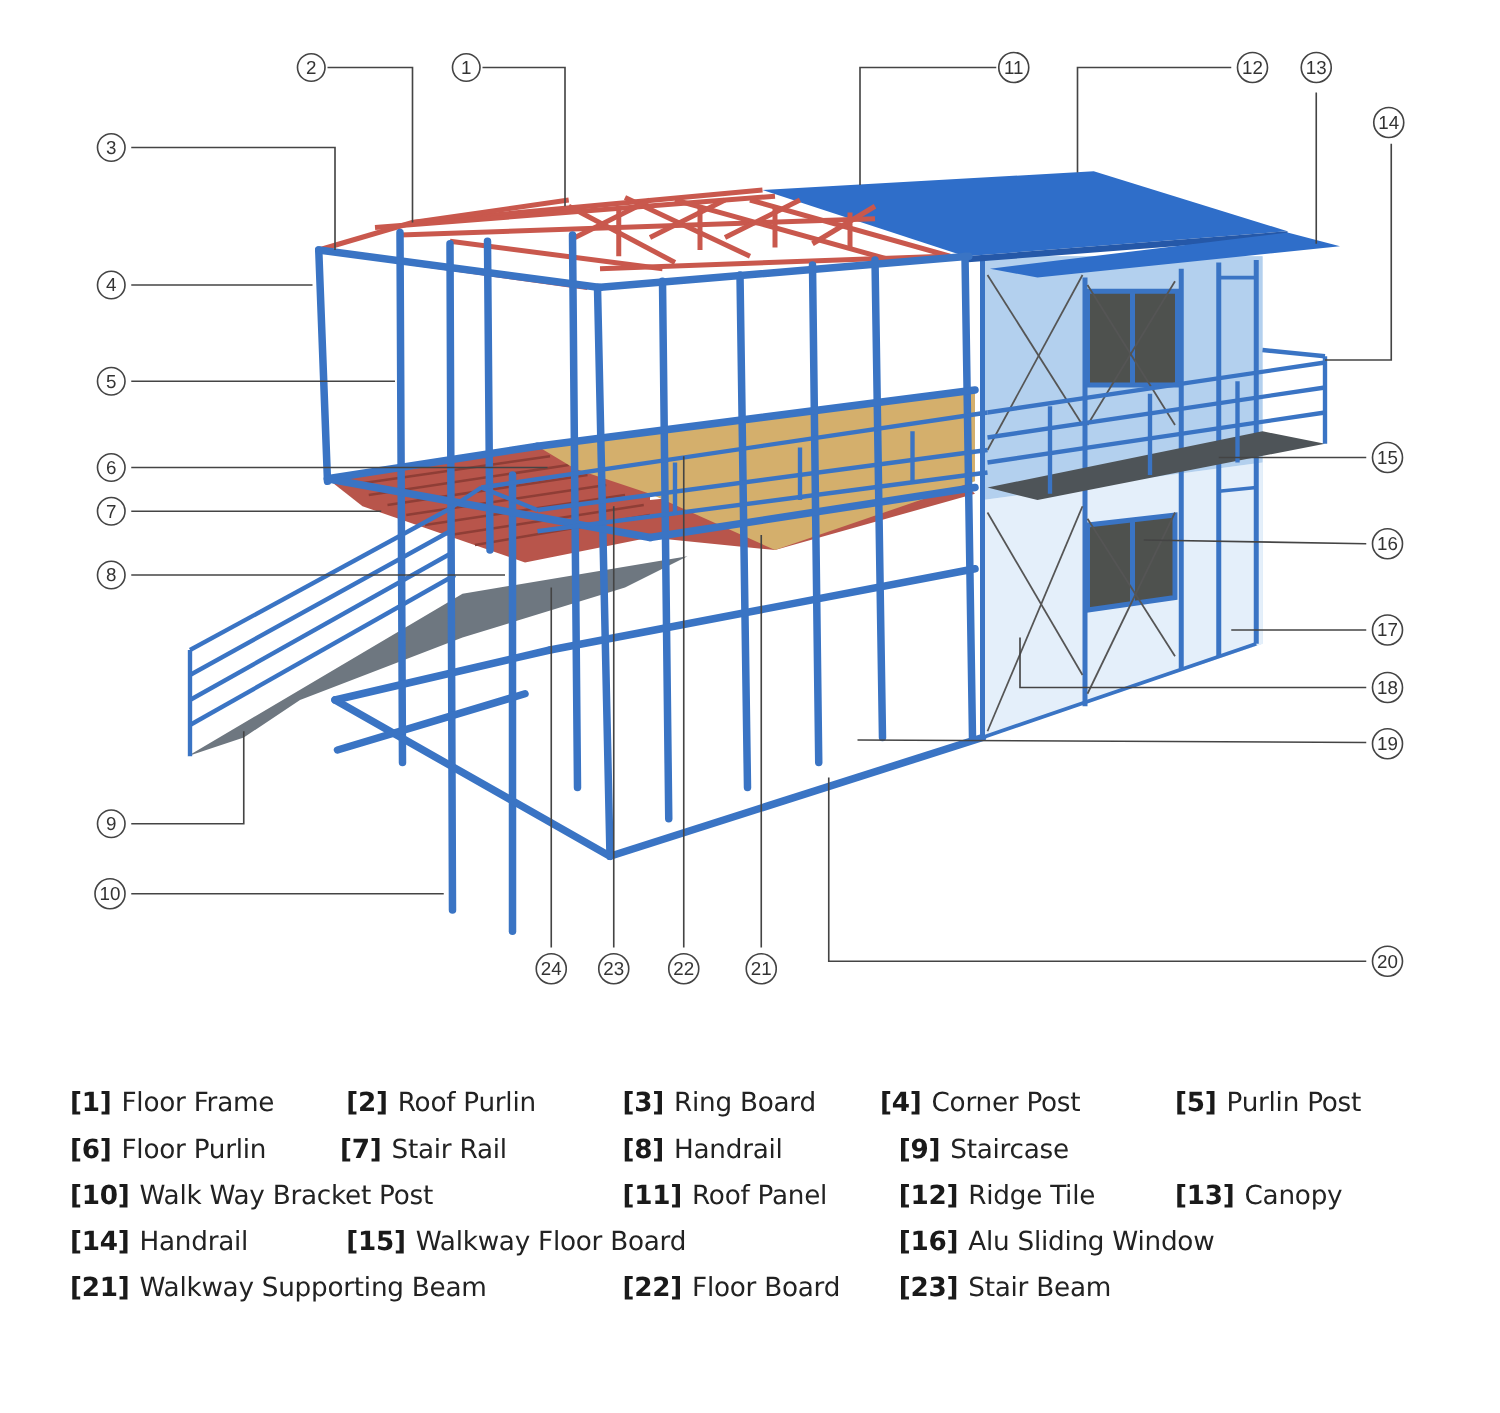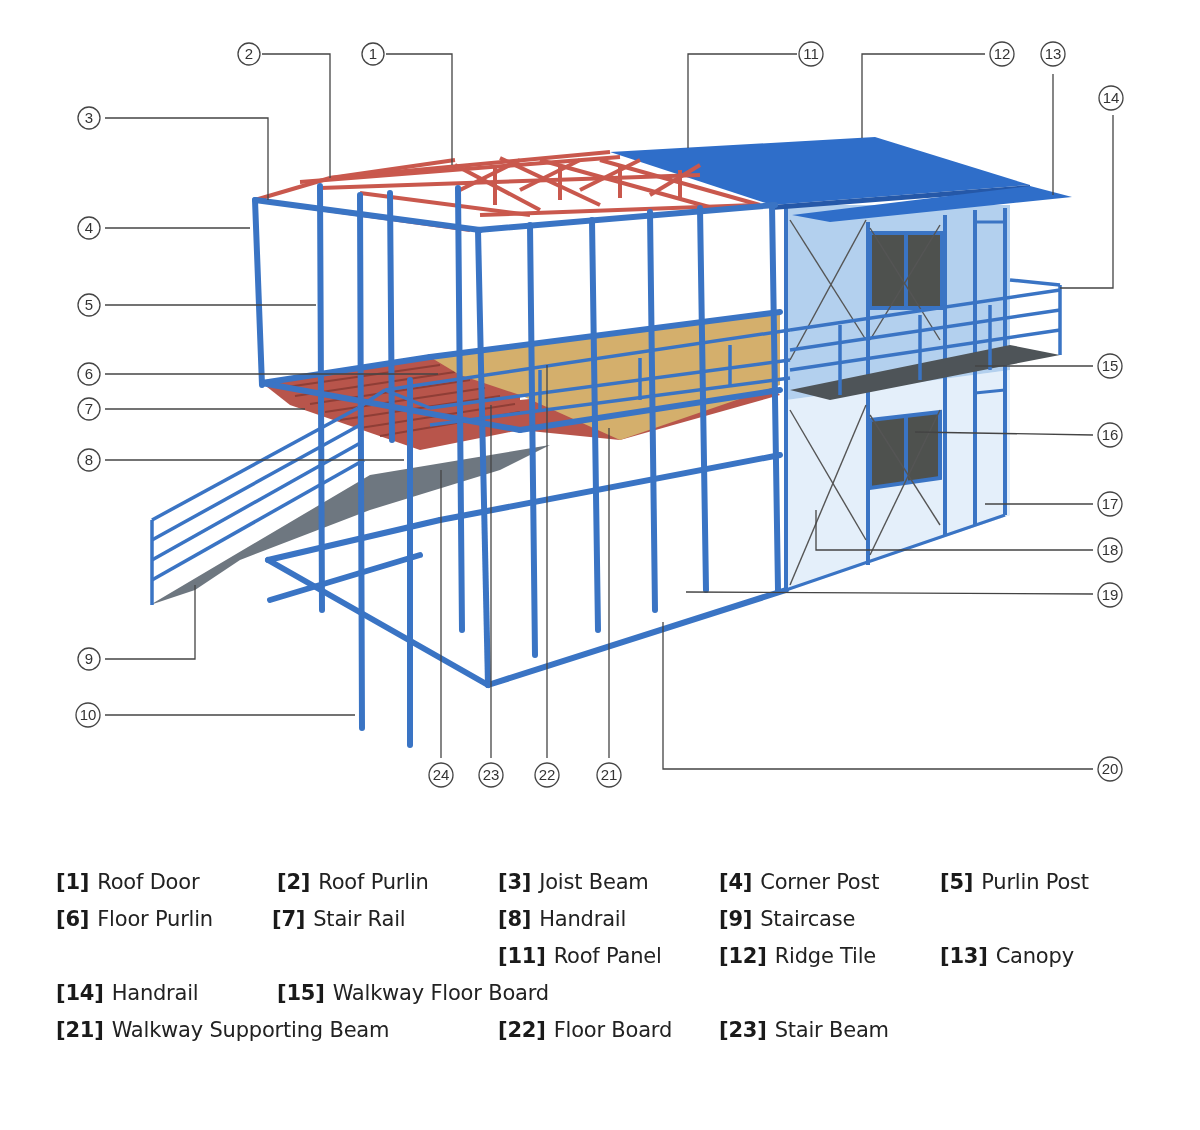--- a/index.html
+++ b/index.html
@@ -289,39 +289,41 @@
       </g>
     <g>
         <circle cx="441" cy="775" r="12"></circle>
         <text class="callout-num" x="441" y="780" text-anchor="middle" stroke="none" fill="#333" font-size="13">24</text>
       </g>
   </g>
 </svg>
 
 <div id="legend">
   <div class="legend-row">
-    <span class="legend-item" style="left:0px"><span class="num">[1]</span><span class="lbl">Roof Door</span></span>
+    <span class="legend-item" style="left:0px"><span class="num">[1]</span><span class="lbl">Floor Frame</span></span>
     <span class="legend-item" style="left:221px"><span class="num">[2]</span><span class="lbl">Roof Purlin</span></span>
-    <span class="legend-item" style="left:442px"><span class="num">[3]</span><span class="lbl">Joist Beam</span></span>
-    <span class="legend-item" style="left:663px"><span class="num">[4]</span><span class="lbl">Corner Post</span></span>
+    <span class="legend-item" style="left:442px"><span class="num">[3]</span><span class="lbl">Ring Board</span></span>
+    <span class="legend-item" style="left:648px"><span class="num">[4]</span><span class="lbl">Corner Post</span></span>
     <span class="legend-item" style="left:884px"><span class="num">[5]</span><span class="lbl">Purlin Post</span></span>
   </div>
   <div class="legend-row">
     <span class="legend-item" style="left:0px"><span class="num">[6]</span><span class="lbl">Floor Purlin</span></span>
     <span class="legend-item" style="left:216px"><span class="num">[7]</span><span class="lbl">Stair Rail</span></span>
     <span class="legend-item" style="left:442px"><span class="num">[8]</span><span class="lbl">Handrail</span></span>
     <span class="legend-item" style="left:663px"><span class="num">[9]</span><span class="lbl">Staircase</span></span>
   </div>
   <div class="legend-row">
+    <span class="legend-item" style="left:0px"><span class="num">[10]</span><span class="lbl">Walk Way Bracket Post</span></span>
     <span class="legend-item" style="left:442px"><span class="num">[11]</span><span class="lbl">Roof Panel</span></span>
     <span class="legend-item" style="left:663px"><span class="num">[12]</span><span class="lbl">Ridge Tile</span></span>
     <span class="legend-item" style="left:884px"><span class="num">[13]</span><span class="lbl">Canopy</span></span>
   </div>
   <div class="legend-row">
     <span class="legend-item" style="left:0px"><span class="num">[14]</span><span class="lbl">Handrail</span></span>
     <span class="legend-item" style="left:221px"><span class="num">[15]</span><span class="lbl">Walkway Floor Board</span></span>
+    <span class="legend-item" style="left:663px"><span class="num">[16]</span><span class="lbl">Alu Sliding Window</span></span>
   </div>
   <div class="legend-row">
     <span class="legend-item" style="left:0px"><span class="num">[21]</span><span class="lbl">Walkway Supporting Beam</span></span>
     <span class="legend-item" style="left:442px"><span class="num">[22]</span><span class="lbl">Floor Board</span></span>
     <span class="legend-item" style="left:663px"><span class="num">[23]</span><span class="lbl">Stair Beam</span></span>
   </div>
 </div>
 
 </body></html>

